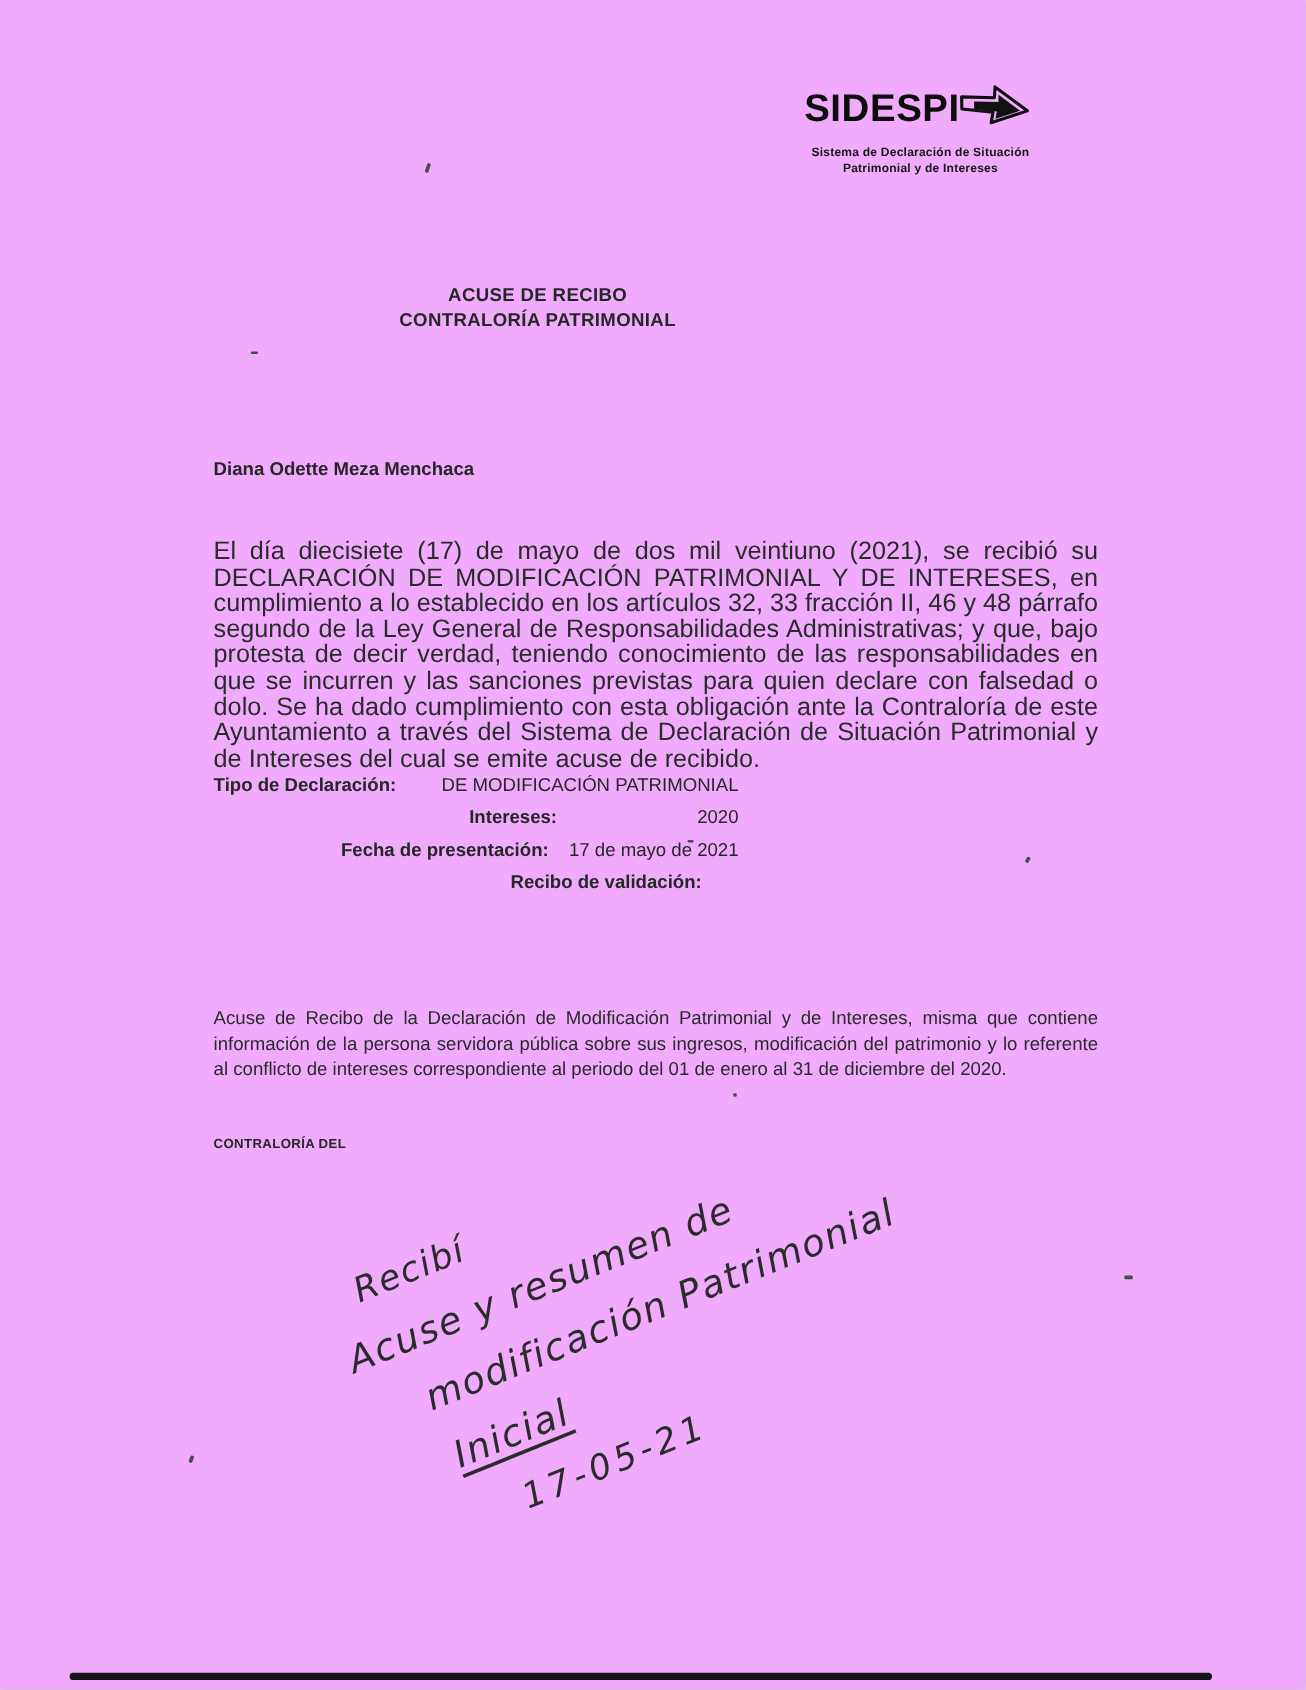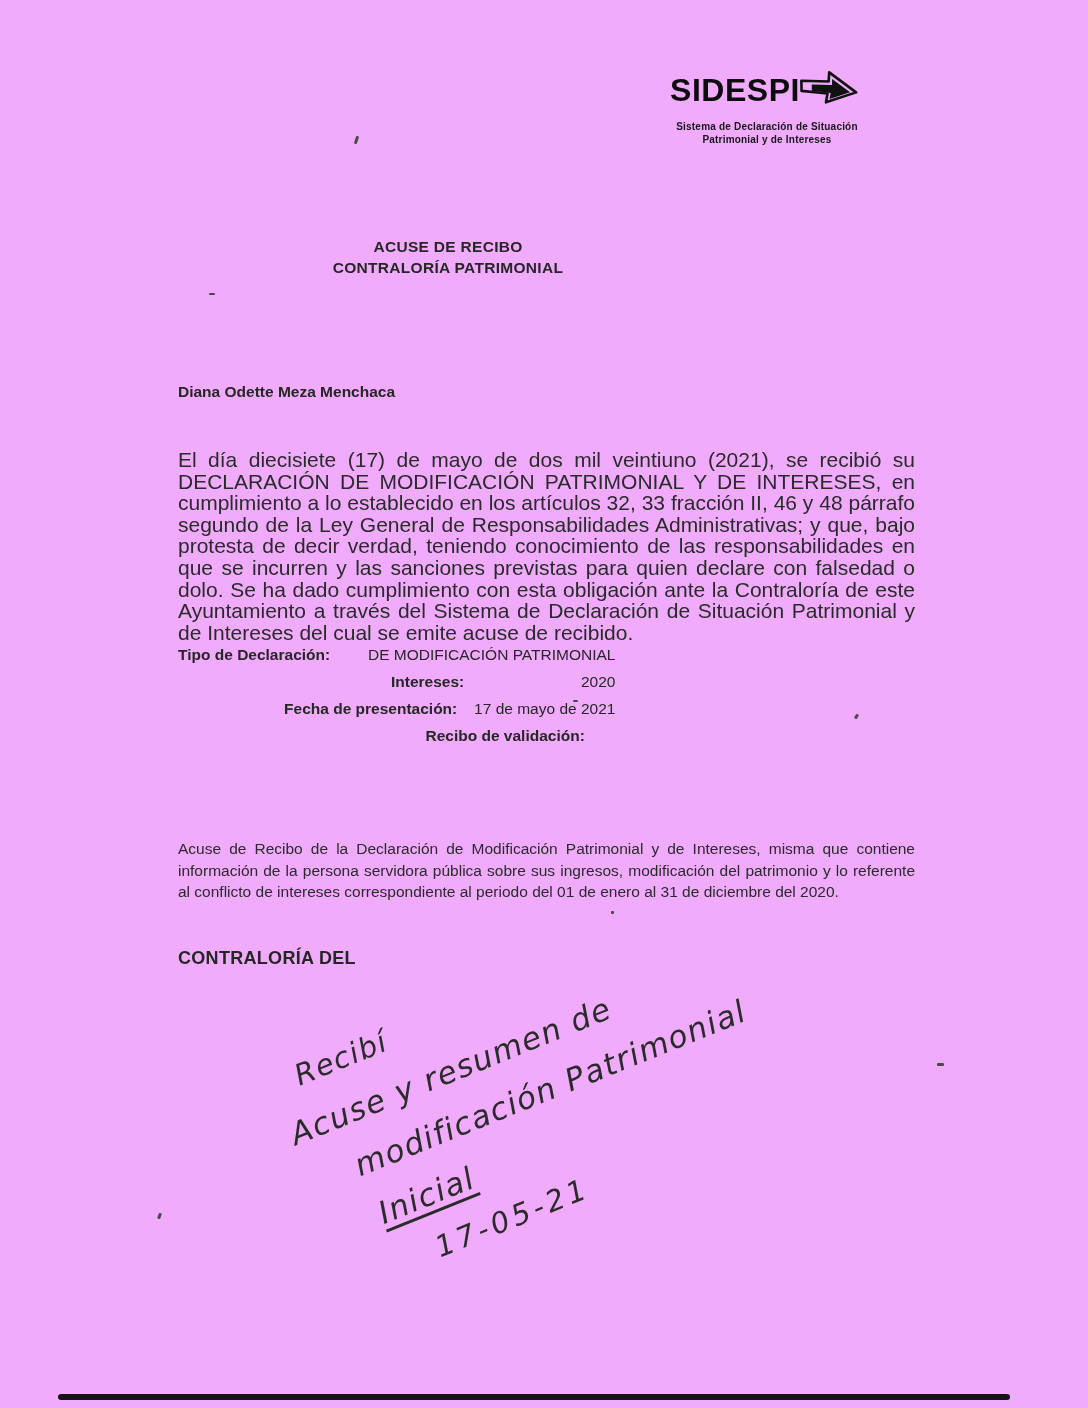--- a/index.html
+++ b/index.html
@@ -48,21 +48,21 @@
   .fields { position:absolute; top:646px; left:178px; font-size:15.5px; color:#262626; }
   .field-row { display:flex; margin-bottom:9px; min-height:18px;justify-content:flex-end; }
   .field-label { font-weight:bold; width:190px; flex:0 0 190px; }
   .field-value { white-space:nowrap; }
   .acuse-par {
     position:absolute; top:806px; left:178px; width:737px;
     font-size:15.5px; line-height:21.6px; text-align:justify; color:#2a2a2a;margin-top:32px;
   }
   .contraloria {
     position:absolute; top:948px; left:178px;
-    font-weight:bold; font-size:18px; color:#262626; letter-spacing:.3px;
+    font-weight:bold; font-size:11px; color:#262626; letter-spacing:.3px;
   }
 
   
   .handwriting {
     position:absolute; left:262px; top:1062px;
     transform:rotate(-22deg); transform-origin:0 0;
     font-family:"DejaVu Sans", sans-serif; font-style:italic;
     color:#2b2b2b;
   }
   .hw-line { font-size:31px; line-height:53px; white-space:nowrap; letter-spacing:1.5px; }

